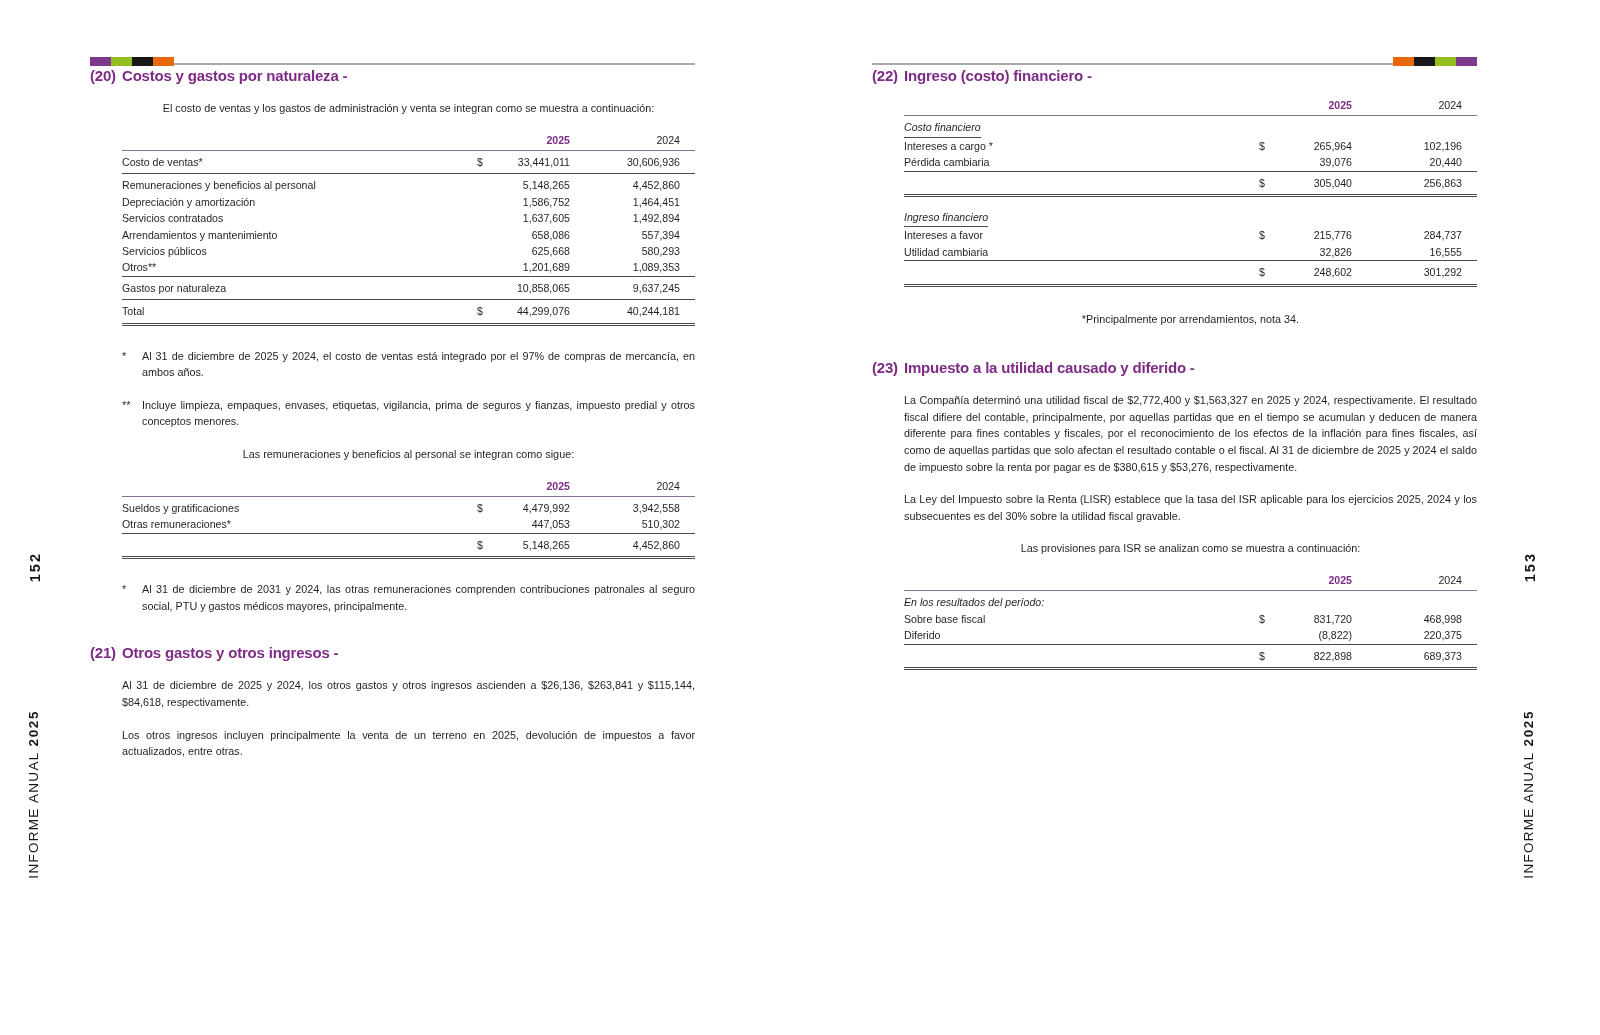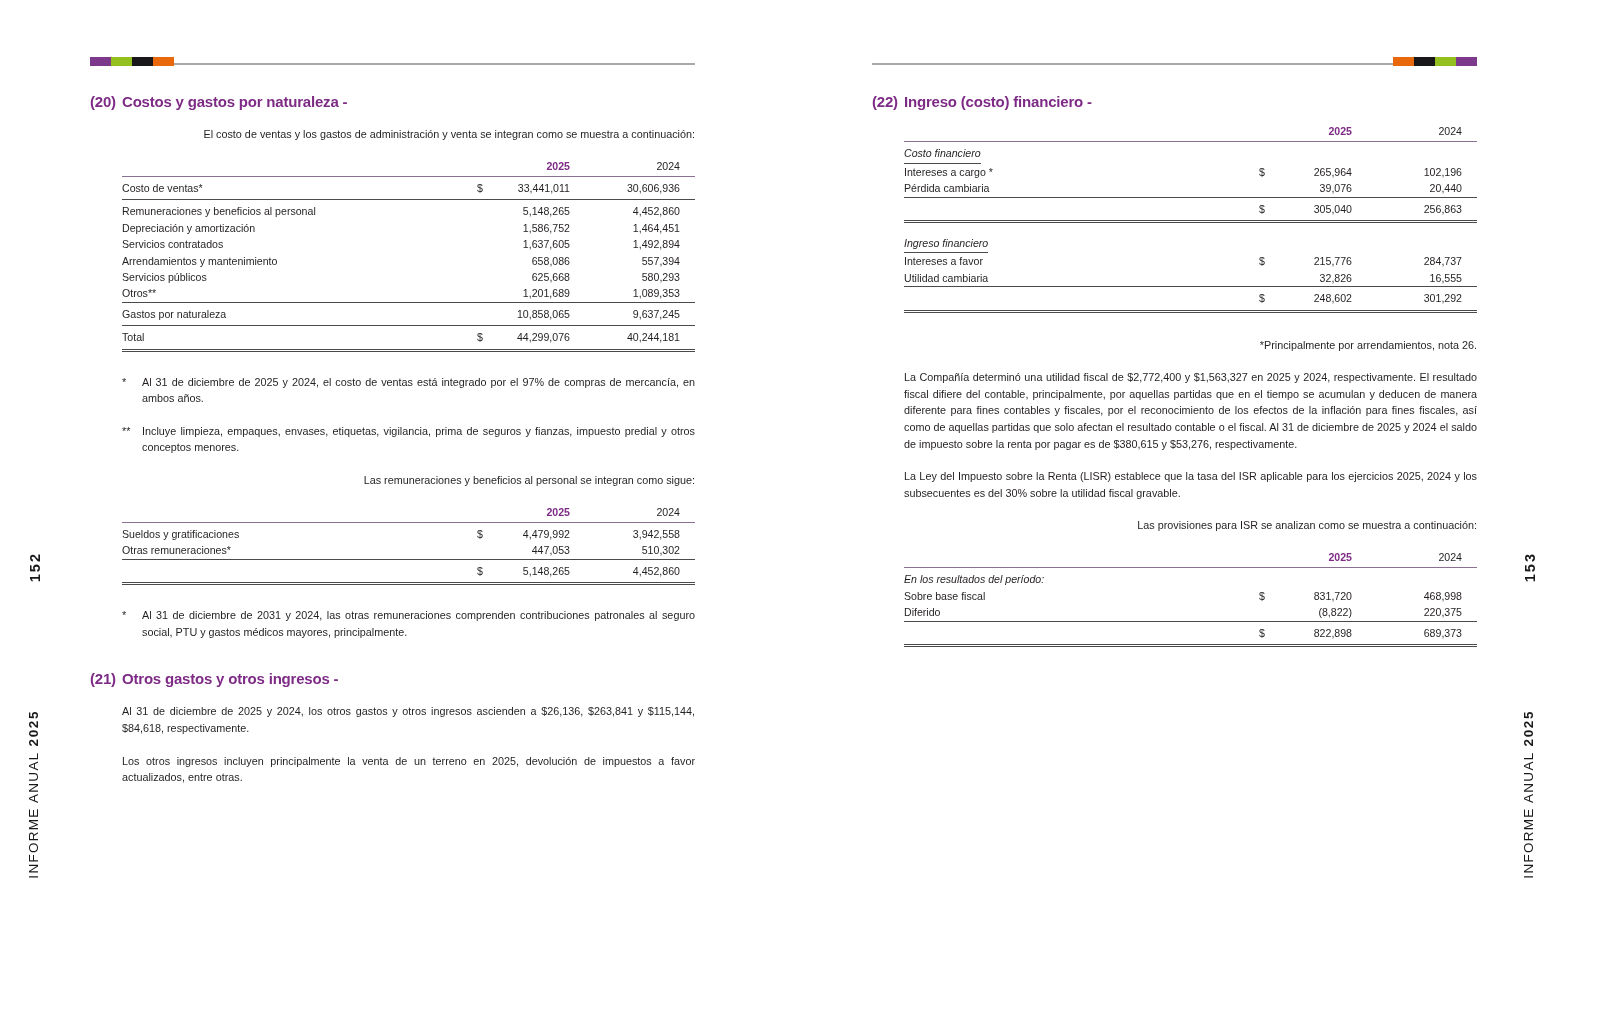--- a/index.html
+++ b/index.html
@@ -18,25 +18,25 @@
   
   .vtext { writing-mode:vertical-rl; transform:rotate(180deg); white-space:nowrap; }
   .page-num { position:absolute; font-weight:bold; font-size:14.5px; letter-spacing:2px; color:#1a171b; }
   .vert-title { position:absolute; font-size:13.5px; letter-spacing:1.3px; color:#1a171b; }
   .vert-title b { letter-spacing:1.6px; }
   
   .content { position:absolute; top:57px; width:605px; }
   #left-content  { left:90px; }
   #right-content { left:872px; }
   
-  .sec-head { display:flex; margin-top:26px; font-weight:bold; font-size:15px; color:#7d2b85; letter-spacing:-0.2px; }
+  .sec-head { display:flex; font-weight:bold; font-size:15px; color:#7d2b85; letter-spacing:-0.2px; }
   .sec-num { width:32px; flex-shrink:0; }
   .sec-body { margin-left:32px; }
   .para { margin-top:16px; line-height:16.6px; text-align:justify; }
-  .para.no-justify { text-align:right; }
+  .para.no-justify { text-align:center; }
   
   .footnote { display:flex; margin-top:16px; line-height:16.6px; }
   .fn-marker { width:20px; flex-shrink:0; }
   .fn-text { flex:1; text-align:justify; }
   
   .fin-table { margin-top:15px; font-size:10.6px; }
   .tr { display:grid; grid-template-columns:1fr 26px 67px 125px; line-height:16.4px; }
   .td { min-height:16px; }
   .td.num { text-align:right; }
   .td.last { padding-right:15px;padding-left:44px; }
@@ -263,25 +263,29 @@
           <div class="td num last">16,555</div>
         </div>
         <div class="tr row-bold dbl-below pad-row">
           <div class="td"></div>
           <div class="td">$</div>
           <div class="td num">248,602</div>
           <div class="td num last">301,292</div>
         </div>
       </div>
 
-      <div class="para no-justify" style="margin-top:24px">*Principalmente por arrendamientos, nota 26.</div>
+      <div class="para no-justify" style="margin-top:24px">*Principalmente por arrendamientos, nota 34.</div>
     </div>
   </div>
 
   <div>
+    <div class="sec-head" style="margin-top:32px">
+      <span class="sec-num">(23)</span>
+      <span>Impuesto a la utilidad causado y diferido -</span>
+    </div>
     <div class="sec-body">
       <div class="para">La Compañía determinó una utilidad fiscal de $2,772,400 y $1,563,327 en 2025 y 2024, respectivamente. El resultado fiscal difiere del contable, principalmente, por aquellas partidas que en el tiempo se acumulan y deducen de manera diferente para fines contables y fiscales, por el reconocimiento de los efectos de la inflación para fines fiscales, así como de aquellas partidas que solo afectan el resultado contable o el fiscal. Al 31 de diciembre de 2025 y 2024 el saldo de impuesto sobre la renta por pagar es de $380,615 y $53,276, respectivamente.</div>
       <div class="para">La Ley del Impuesto sobre la Renta (LISR) establece que la tasa del ISR aplicable para los ejercicios 2025, 2024 y los subsecuentes es del 30% sobre la utilidad fiscal gravable.</div>
       <div class="para no-justify">Las provisiones para ISR se analizan como se muestra a continuación:</div>
 
       <div class="fin-table">
         <div class="tr thead">
           <div class="td"></div>
           <div class="td"></div>
           <div class="td num y25">2025</div>

